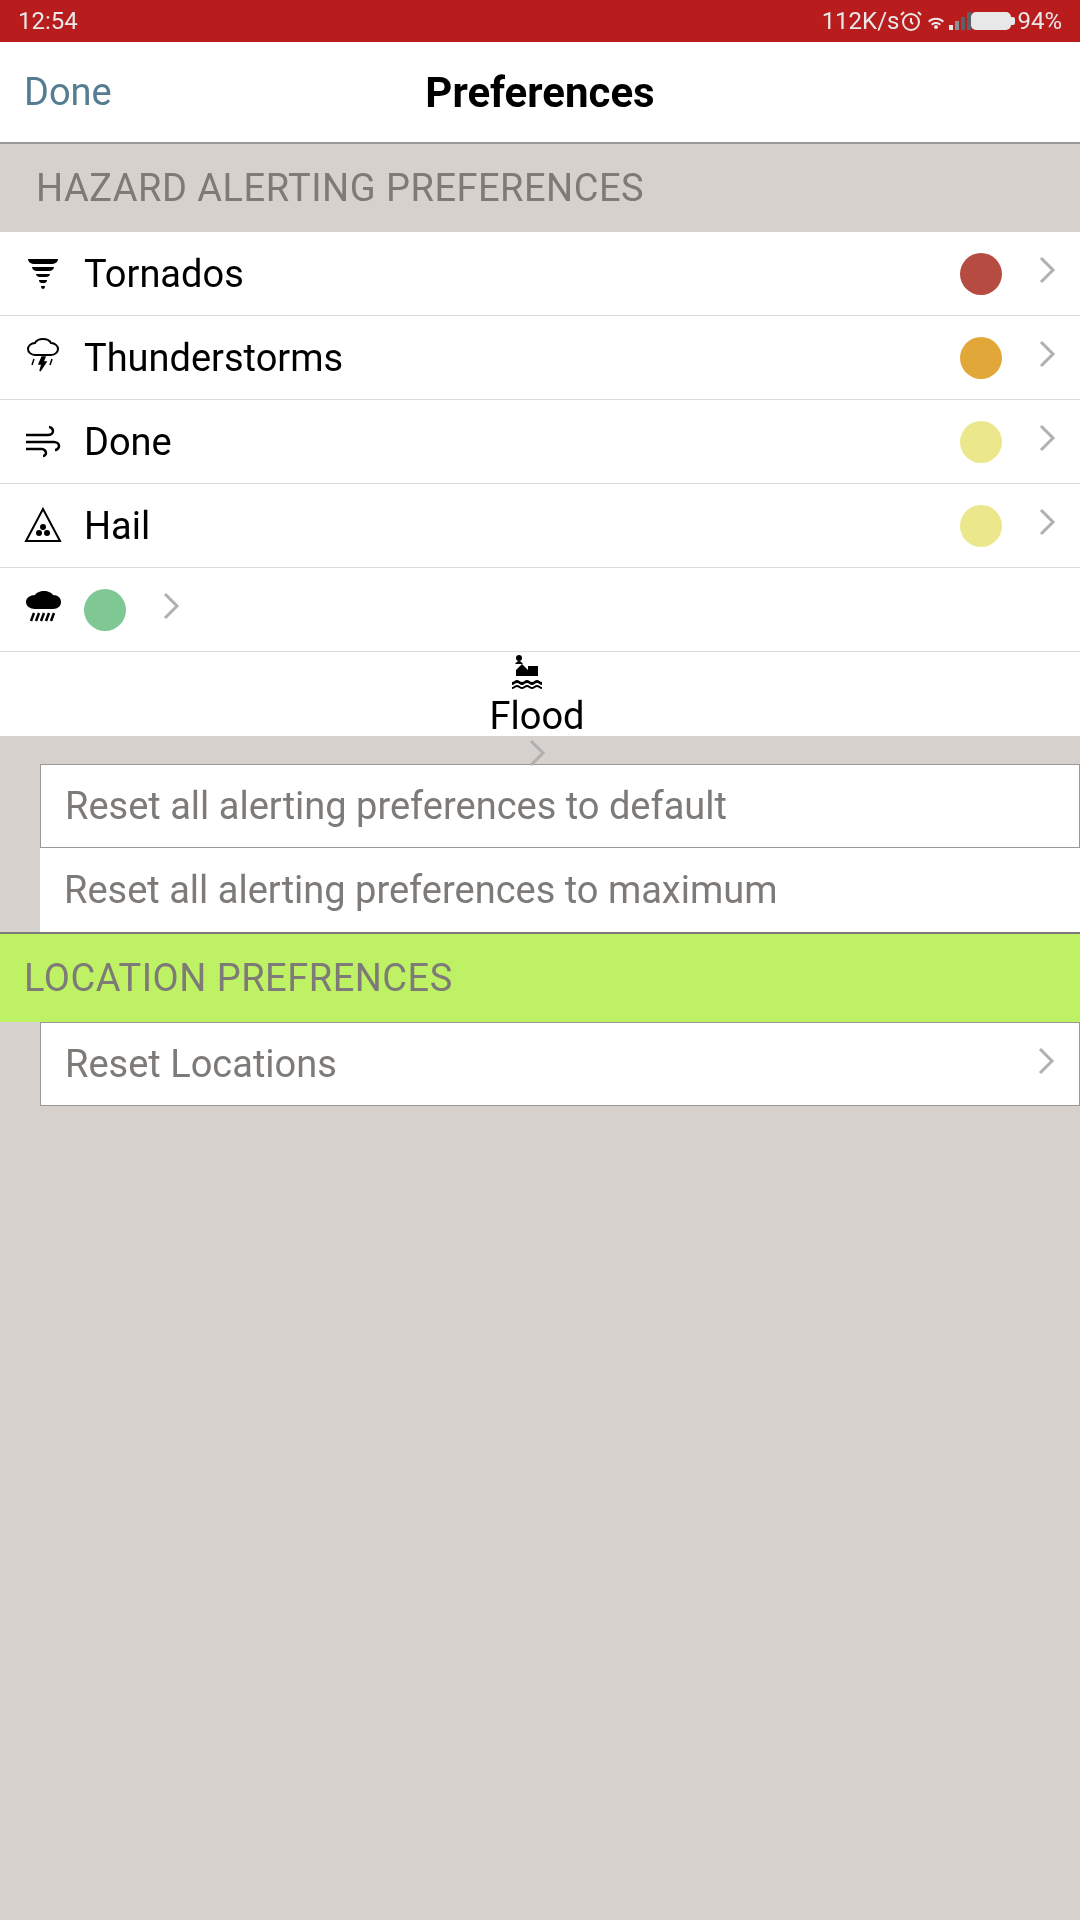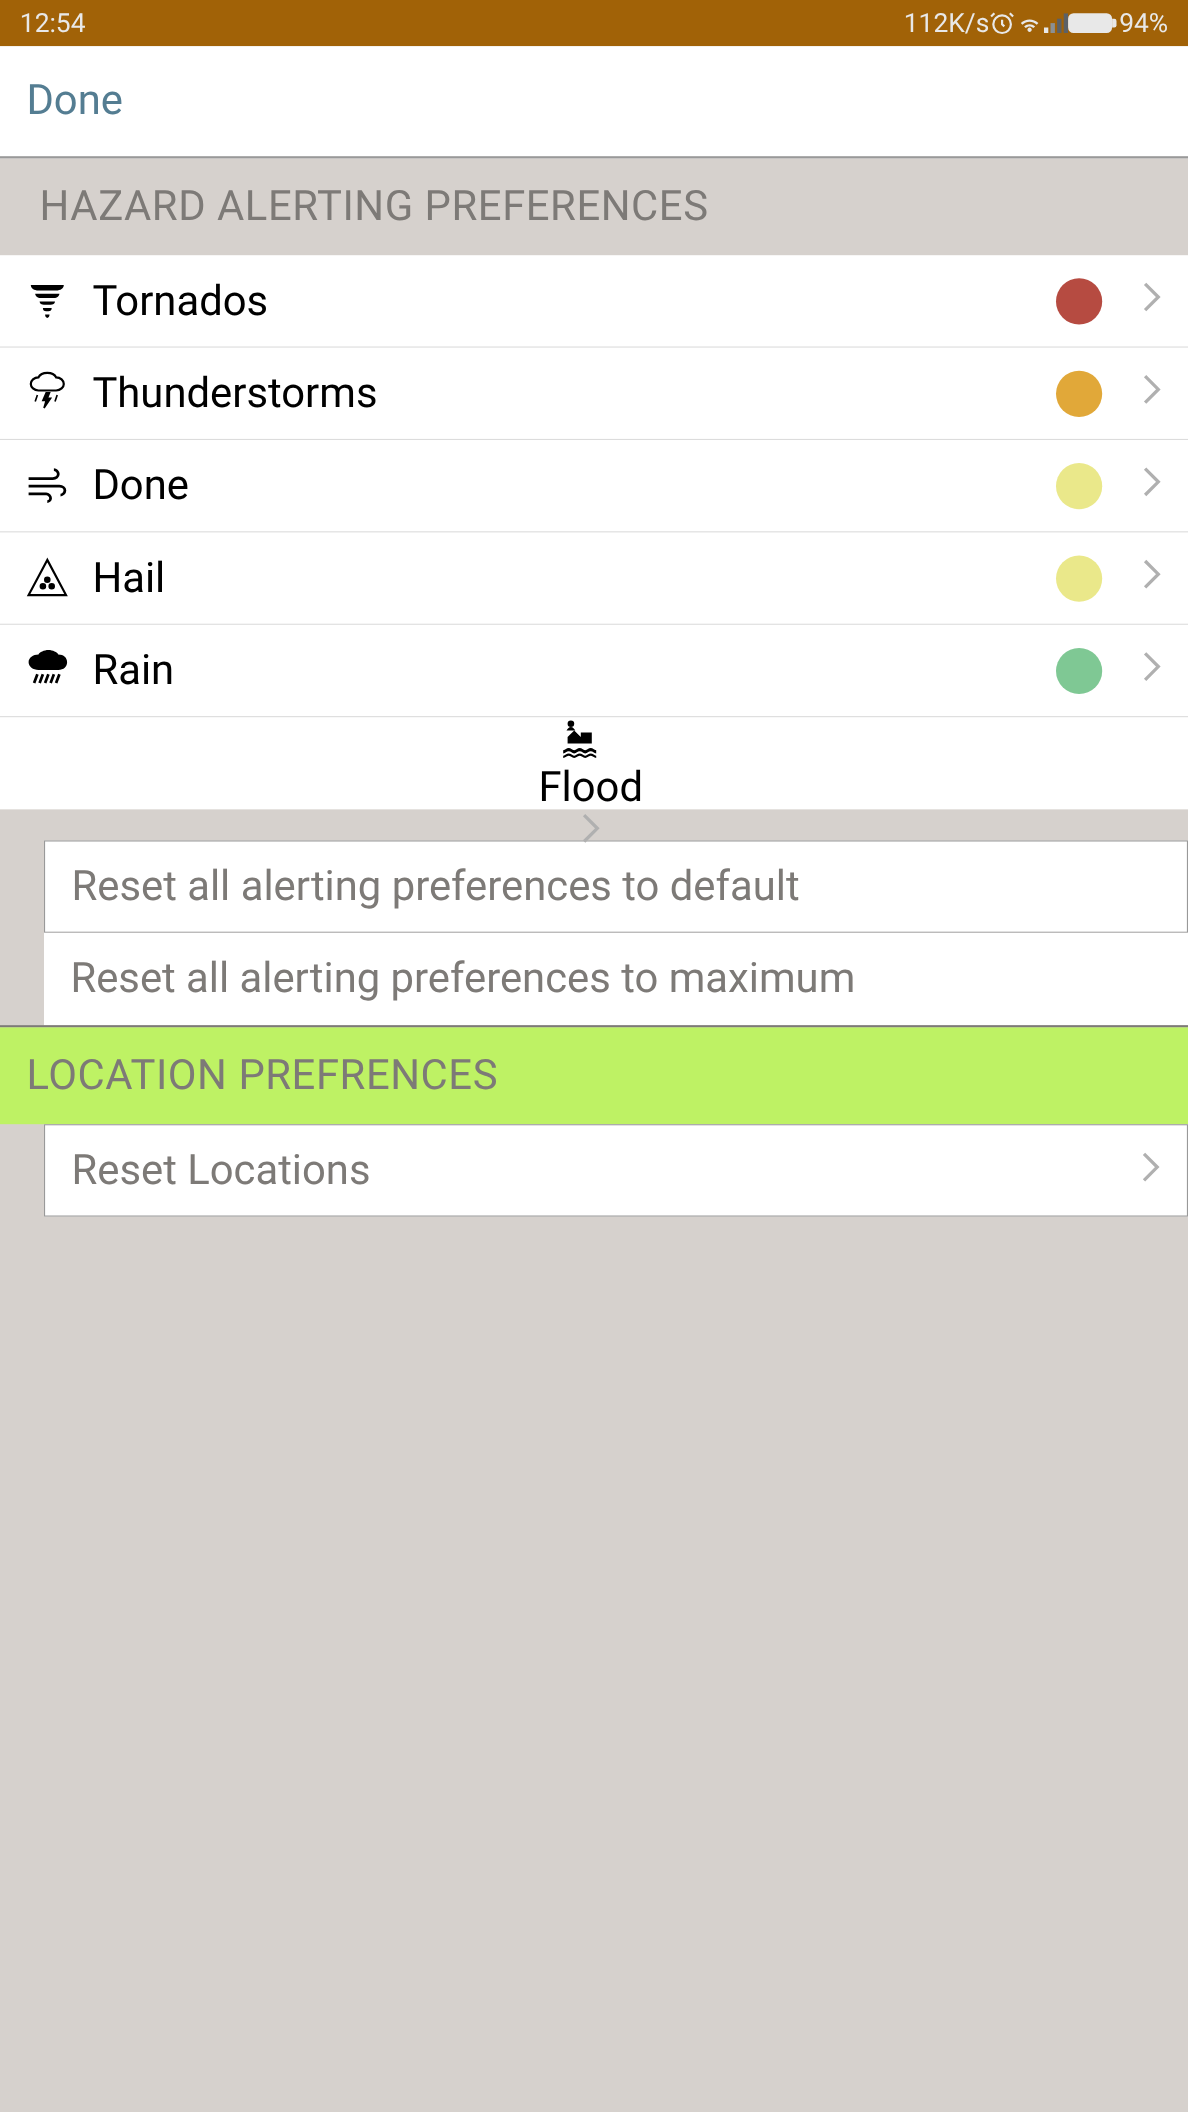--- a/index.html
+++ b/index.html
@@ -9,21 +9,21 @@
     }
     body {
       font-family: -apple-system, BlinkMacSystemFont, "Segoe UI", Roboto, Helvetica, Arial, sans-serif;
       background: #d6d1cd;
       width: 1080px;
       height: 1920px;
       overflow: hidden;
     }
     .status-bar {
       height: 42px;
-      background: #a16207;
+      background: #b91c1c;
       color: #e8e8e8;
       display: flex;
       align-items: center;
       justify-content: space-between;
       padding: 0 18px;
       font-size: 24px;
     }
     .status-left {
       font-weight: 400;
     }
@@ -186,20 +186,21 @@
     </span>
     <span class="battery">
       <span class="battery-shape"></span>
       <span>94%</span>
     </span>
   </div>
 </div>
 
 <div class="nav-bar">
   <div class="done-btn">Done</div>
+  <div class="nav-title">Preferences</div>
 </div>
 
 <div class="section-header">HAZARD ALERTING PREFERENCES</div>
 
 <div class="list">
   <div class="row">
     <div class="row-icon">
       <svg width="42" height="42" viewBox="0 0 42 42" fill="#000">
           <path d="M6 6h30c0 3-3 5-7 5H13c-4 0-7-2-7-5zm4 8h22c0 2-2 4-5 4H15c-3 0-5-2-5-4zm4 7h14c0 2-2 3-4 3h-6c-2 0-4-1-4-3zm3 6h8c0 2-1 3-3 3h-2c-2 0-3-1-3-3zm2 6h4c0 2-1 3-2 3s-2-1-2-3z"></path>
         </svg>
@@ -260,21 +261,20 @@
         </svg>
     </div>
   </div>
   <div class="row">
     <div class="row-icon">
       <svg width="42" height="42" viewBox="0 0 42 42">
           <path fill="#000" d="M13 20c-5 0-9-3-9-7s4-7 9-7c1-2 5-4 9-4s8 2 9 4c5 0 8 3 8 7s-3 7-8 7H13z"></path>
           <path stroke="#000" stroke-width="2.5" d="M12 24l-3 8m8-8l-3 8m8-8l-3 8m8-8l-3 8m8-8l-3 8"></path>
         </svg>
     </div>
-    <div class="row-label">Rain</div>
     <div class="color-dot" style="background:#7fc894"></div>
     <div class="chevron">
       <svg width="18" height="30" viewBox="0 0 18 30" fill="none" stroke="#b0b0b0" stroke-width="3">
           <path d="M3 3l12 12L3 27"></path>
         </svg>
     </div>
   </div>
   <div class="row">
     <div class="row-icon">
       <svg width="42" height="42" viewBox="0 0 42 42" fill="#000">

